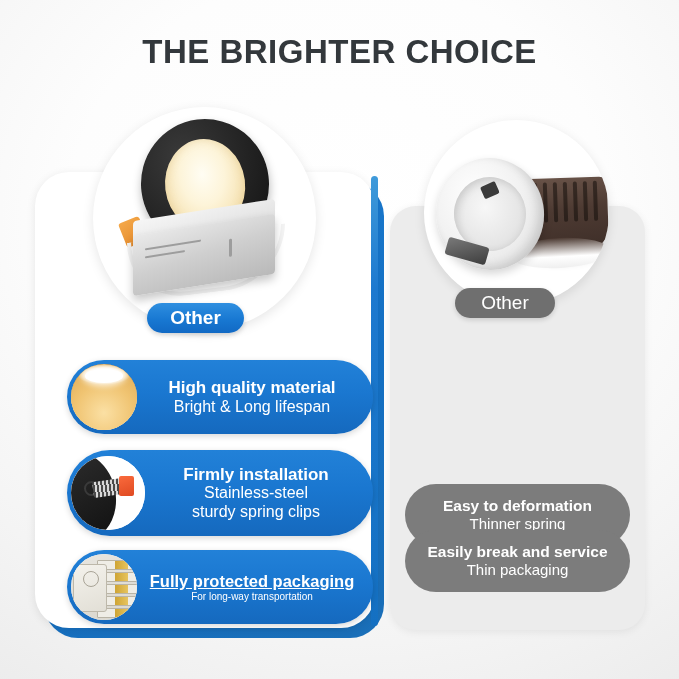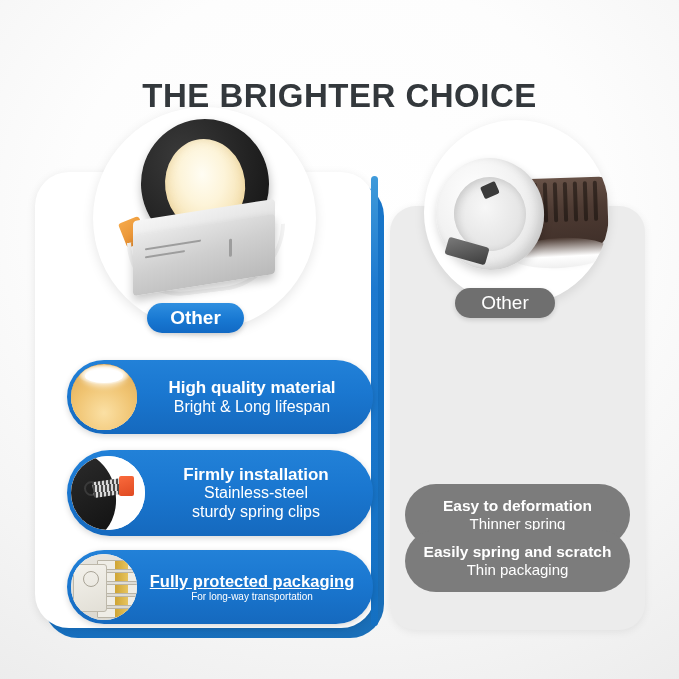--- a/index.html
+++ b/index.html
@@ -28,21 +28,20 @@
     position: absolute;
     top: 33px;
     left: 0;
     width: 679px;
     text-align: center;
     font-size: 33px;
     font-weight: bold;
     letter-spacing: 0.5px;
     color: #33383c;
     font-family: "Liberation Sans", sans-serif;
-    margin-top: 44px;
   }
 
   
   .ours-shadow {
     position: absolute;
     left: 44px;
     top: 182px;
     width: 340px;
     height: 456px;
     border-radius: 34px;
@@ -567,17 +566,17 @@
 
   <div class="badge badge-other">
     <span>Other</span>
   </div>
 
   <div class="other-pill other-pill-2">
     <div class="other-title">Easy to deformation</div>
     <div class="other-sub">Thinner spring</div>
   </div>
   <div class="other-pill other-pill-3">
-    <div class="other-title">Easily spring and scratch</div>
+    <div class="other-title">Easily break and service</div>
     <div class="other-sub">Thin packaging</div>
   </div>
 
 </div>
 
 </body></html>

